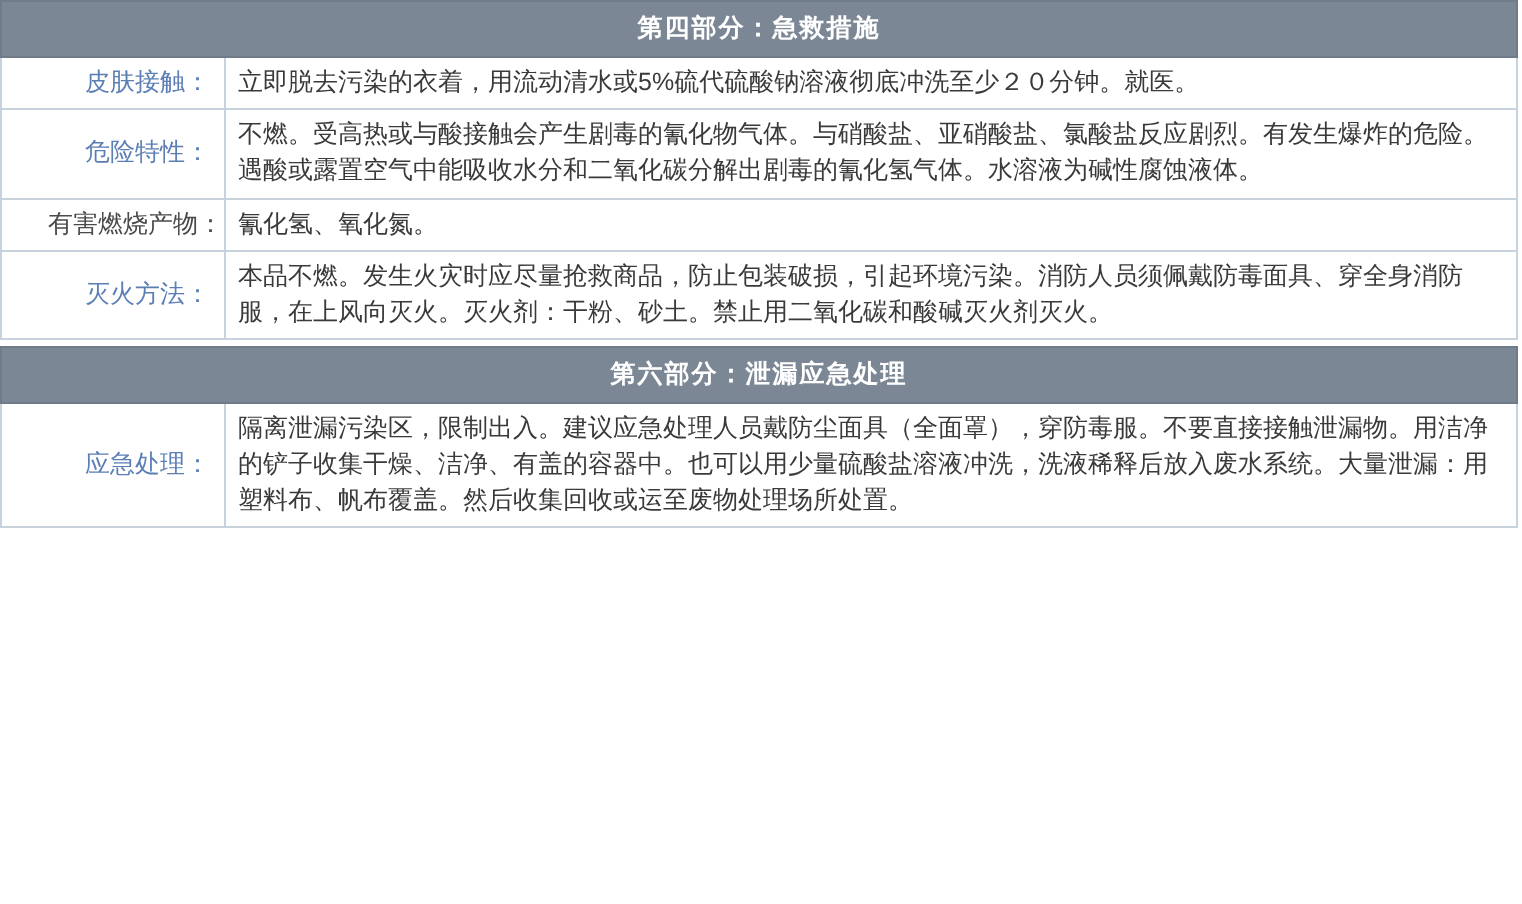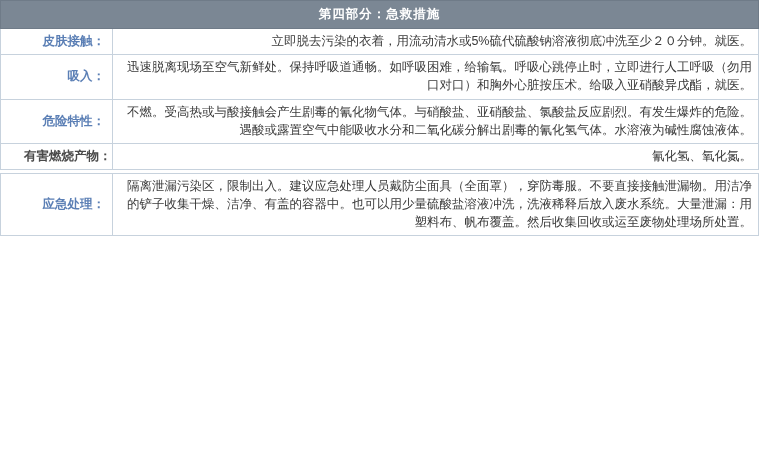--- a/index.html
+++ b/index.html
@@ -37,32 +37,32 @@
     letter-spacing: 1px;
     padding: 4px 0 5px 0;
     border: 1px solid #6f7b88;
     font-size: 12.5px;
   }
   
   td.label {
     width: 112px;
     text-align: right;
     color: #5b7fb5;
-    font-weight: bold;
+    font-weight: normal;
     vertical-align: middle;
     background: #ffffff;
     padding-right: 7px;
     white-space: nowrap;
   }
   td.label.dark {
     color: #4a4a4a;
     padding-left: 23px;
   }
   td.value {
-    text-align: right;
+    text-align: left;
     color: #3a3a3a;
     background: #ffffff;
     vertical-align: middle;
   }
   .spacer-row td {
     border: none;
     height: 3px;
     padding: 0;
     background: #ffffff;
   }
@@ -77,36 +77,39 @@
   </colgroup>
   <tbody>
 
     <tr class="section-row">
       <td colspan="2">第四部分：急救措施</td>
     </tr>
     <tr>
       <td class="label">皮肤接触：</td>
       <td class="value">立即脱去污染的衣着，用流动清水或5%硫代硫酸钠溶液彻底冲洗至少２０分钟。就医。</td>
     </tr>
-    <tr>
-      <td class="label">吸入：</td>
-      <td class="value">迅速脱离现场至空气新鲜处。保持呼吸道通畅。如呼吸困难，给输氧。呼吸心跳停止时，立即进行人工呼吸（勿用口对口）和胸外心脏按压术。给吸入亚硝酸异戊酯，就医。</td>
-    </tr>
 
     <tr>
       <td class="label">危险特性：</td>
       <td class="value">不燃。受高热或与酸接触会产生剧毒的氰化物气体。与硝酸盐、亚硝酸盐、氯酸盐反应剧烈。有发生爆炸的危险。遇酸或露置空气中能吸收水分和二氧化碳分解出剧毒的氰化氢气体。水溶液为碱性腐蚀液体。</td>
     </tr>
     <tr>
       <td class="label dark">有害燃烧产物：</td>
       <td class="value">氰化氢、氧化氮。</td>
     </tr>
+    <tr>
+      <td class="label">灭火方法：</td>
+      <td class="value">本品不燃。发生火灾时应尽量抢救商品，防止包装破损，引起环境污染。消防人员须佩戴防毒面具、穿全身消防服，在上风向灭火。灭火剂：干粉、砂土。禁止用二氧化碳和酸碱灭火剂灭火。</td>
+    </tr>
 
     <tr class="spacer-row">
       <td colspan="2"></td>
     </tr>
 
+    <tr class="section-row">
+      <td colspan="2">第六部分：泄漏应急处理</td>
+    </tr>
     <tr>
       <td class="label">应急处理：</td>
       <td class="value">隔离泄漏污染区，限制出入。建议应急处理人员戴防尘面具（全面罩），穿防毒服。不要直接接触泄漏物。用洁净的铲子收集干燥、洁净、有盖的容器中。也可以用少量硫酸盐溶液冲洗，洗液稀释后放入废水系统。大量泄漏：用塑料布、帆布覆盖。然后收集回收或运至废物处理场所处置。</td>
     </tr>
   </tbody>
 </table>
 
 </body></html>

